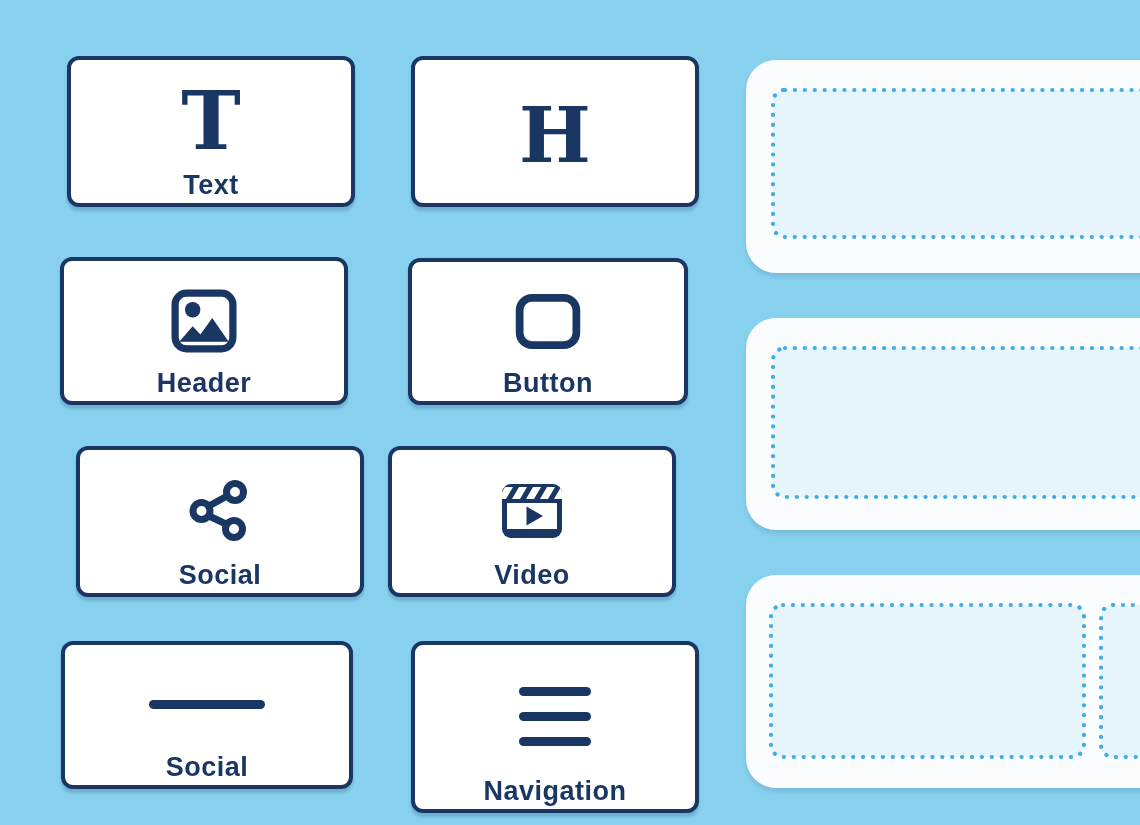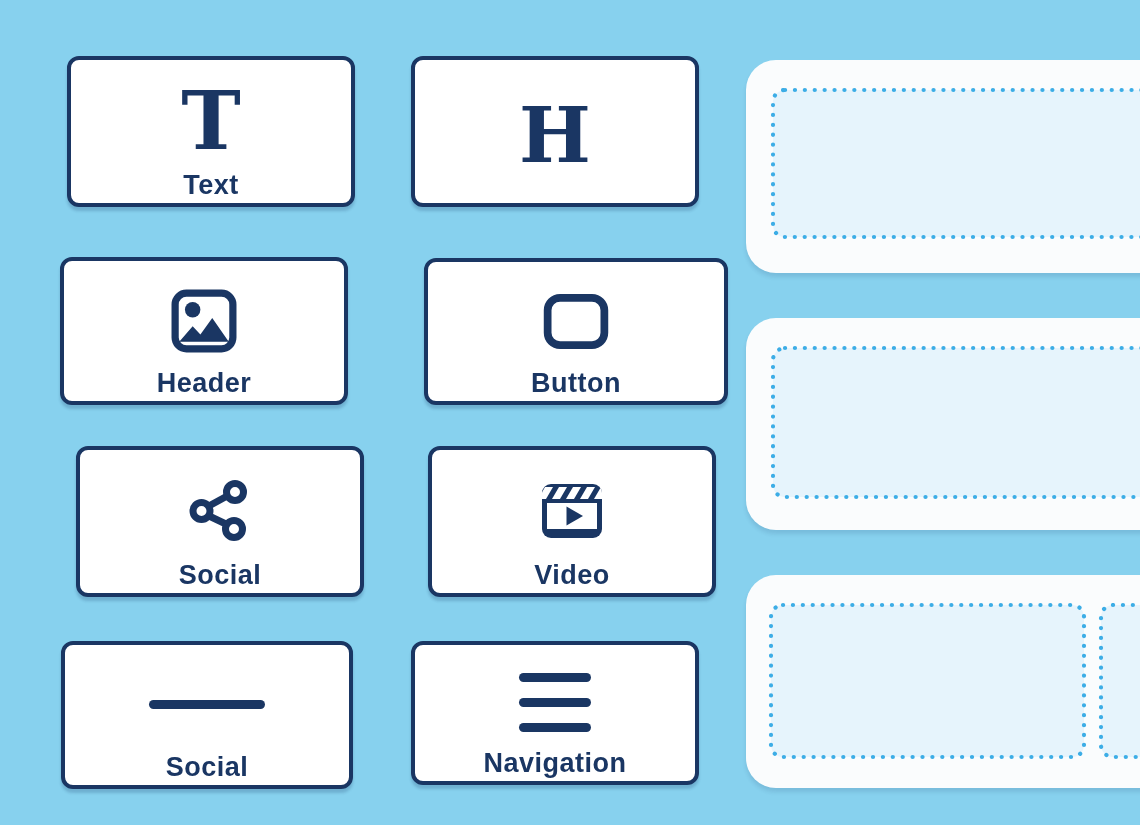--- a/index.html
+++ b/index.html
@@ -75,21 +75,21 @@
     <div class="icon-wrap">
       <svg width="66" height="64" viewBox="0 0 64 62">
         <rect x="4" y="4" width="56" height="54" rx="11" fill="none" stroke="#1a3663" stroke-width="7"></rect>
         <circle cx="21" cy="20" r="7.5" fill="#1a3663"></circle>
         <path d="M8 51 L21 36 L28.5 44 L40 28 L56 51 Z" fill="#1a3663"></path>
       </svg>
     </div>
     <div class="card-label">Header</div>
   </div>
 
-  <div class="card" style="left:424px;top:258px;width:304px;height:147px">
+  <div class="card" style="left:408px;top:258px;width:280px;height:147px">
     <div class="icon-wrap">
       <svg width="66" height="57" viewBox="0 0 64 55">
         <rect x="4.5" y="4.5" width="55" height="46" rx="12" fill="none" stroke="#1a3663" stroke-width="7.5"></rect>
       </svg>
     </div>
     <div class="card-label">Button</div>
   </div>
 
   <div class="card" style="left:76px;top:446px;width:288px;height:151px">
     <div class="icon-wrap">
@@ -99,21 +99,21 @@
           <line x1="19" y1="36" x2="40" y2="46"></line>
           <circle cx="13.5" cy="32" r="8.5"></circle>
           <circle cx="47" cy="13" r="8.5"></circle>
           <circle cx="46" cy="50" r="8.5"></circle>
         </g>
       </svg>
     </div>
     <div class="card-label">Social</div>
   </div>
 
-  <div class="card" style="left:428px;top:446px;width:288px;height:151px">
+  <div class="card" style="left:388px;top:446px;width:288px;height:151px">
     <div class="icon-wrap">
       <svg width="64" height="58" viewBox="0 0 64 58">
         <defs>
           <clipPath id="clapClip">
               <rect x="2" y="2" width="60" height="54" rx="9"></rect>
             </clipPath>
         </defs>
         <g clip-path="url(#clapClip)">
           <rect x="2" y="2" width="60" height="54" fill="#1a3663"></rect>
           <polygon points="-2,17 5,5 13,5 6,17" fill="#ffffff"></polygon>
@@ -129,21 +129,21 @@
     <div class="card-label">Video</div>
   </div>
 
   <div class="card" style="left:61px;top:641px;width:292px;height:148px">
     <div class="icon-wrap">
       <div class="bar divider-bar"></div>
     </div>
     <div class="card-label">Social</div>
   </div>
 
-  <div class="card" style="left:411px;top:641px;width:288px;height:144px">
+  <div class="card" style="left:411px;top:641px;width:288px;height:172px">
     <div class="icon-wrap">
       <div class="nav-bars">
         <div class="bar"></div>
         <div class="bar"></div>
         <div class="bar"></div>
       </div>
     </div>
     <div class="card-label">Navigation</div>
   </div>
 

